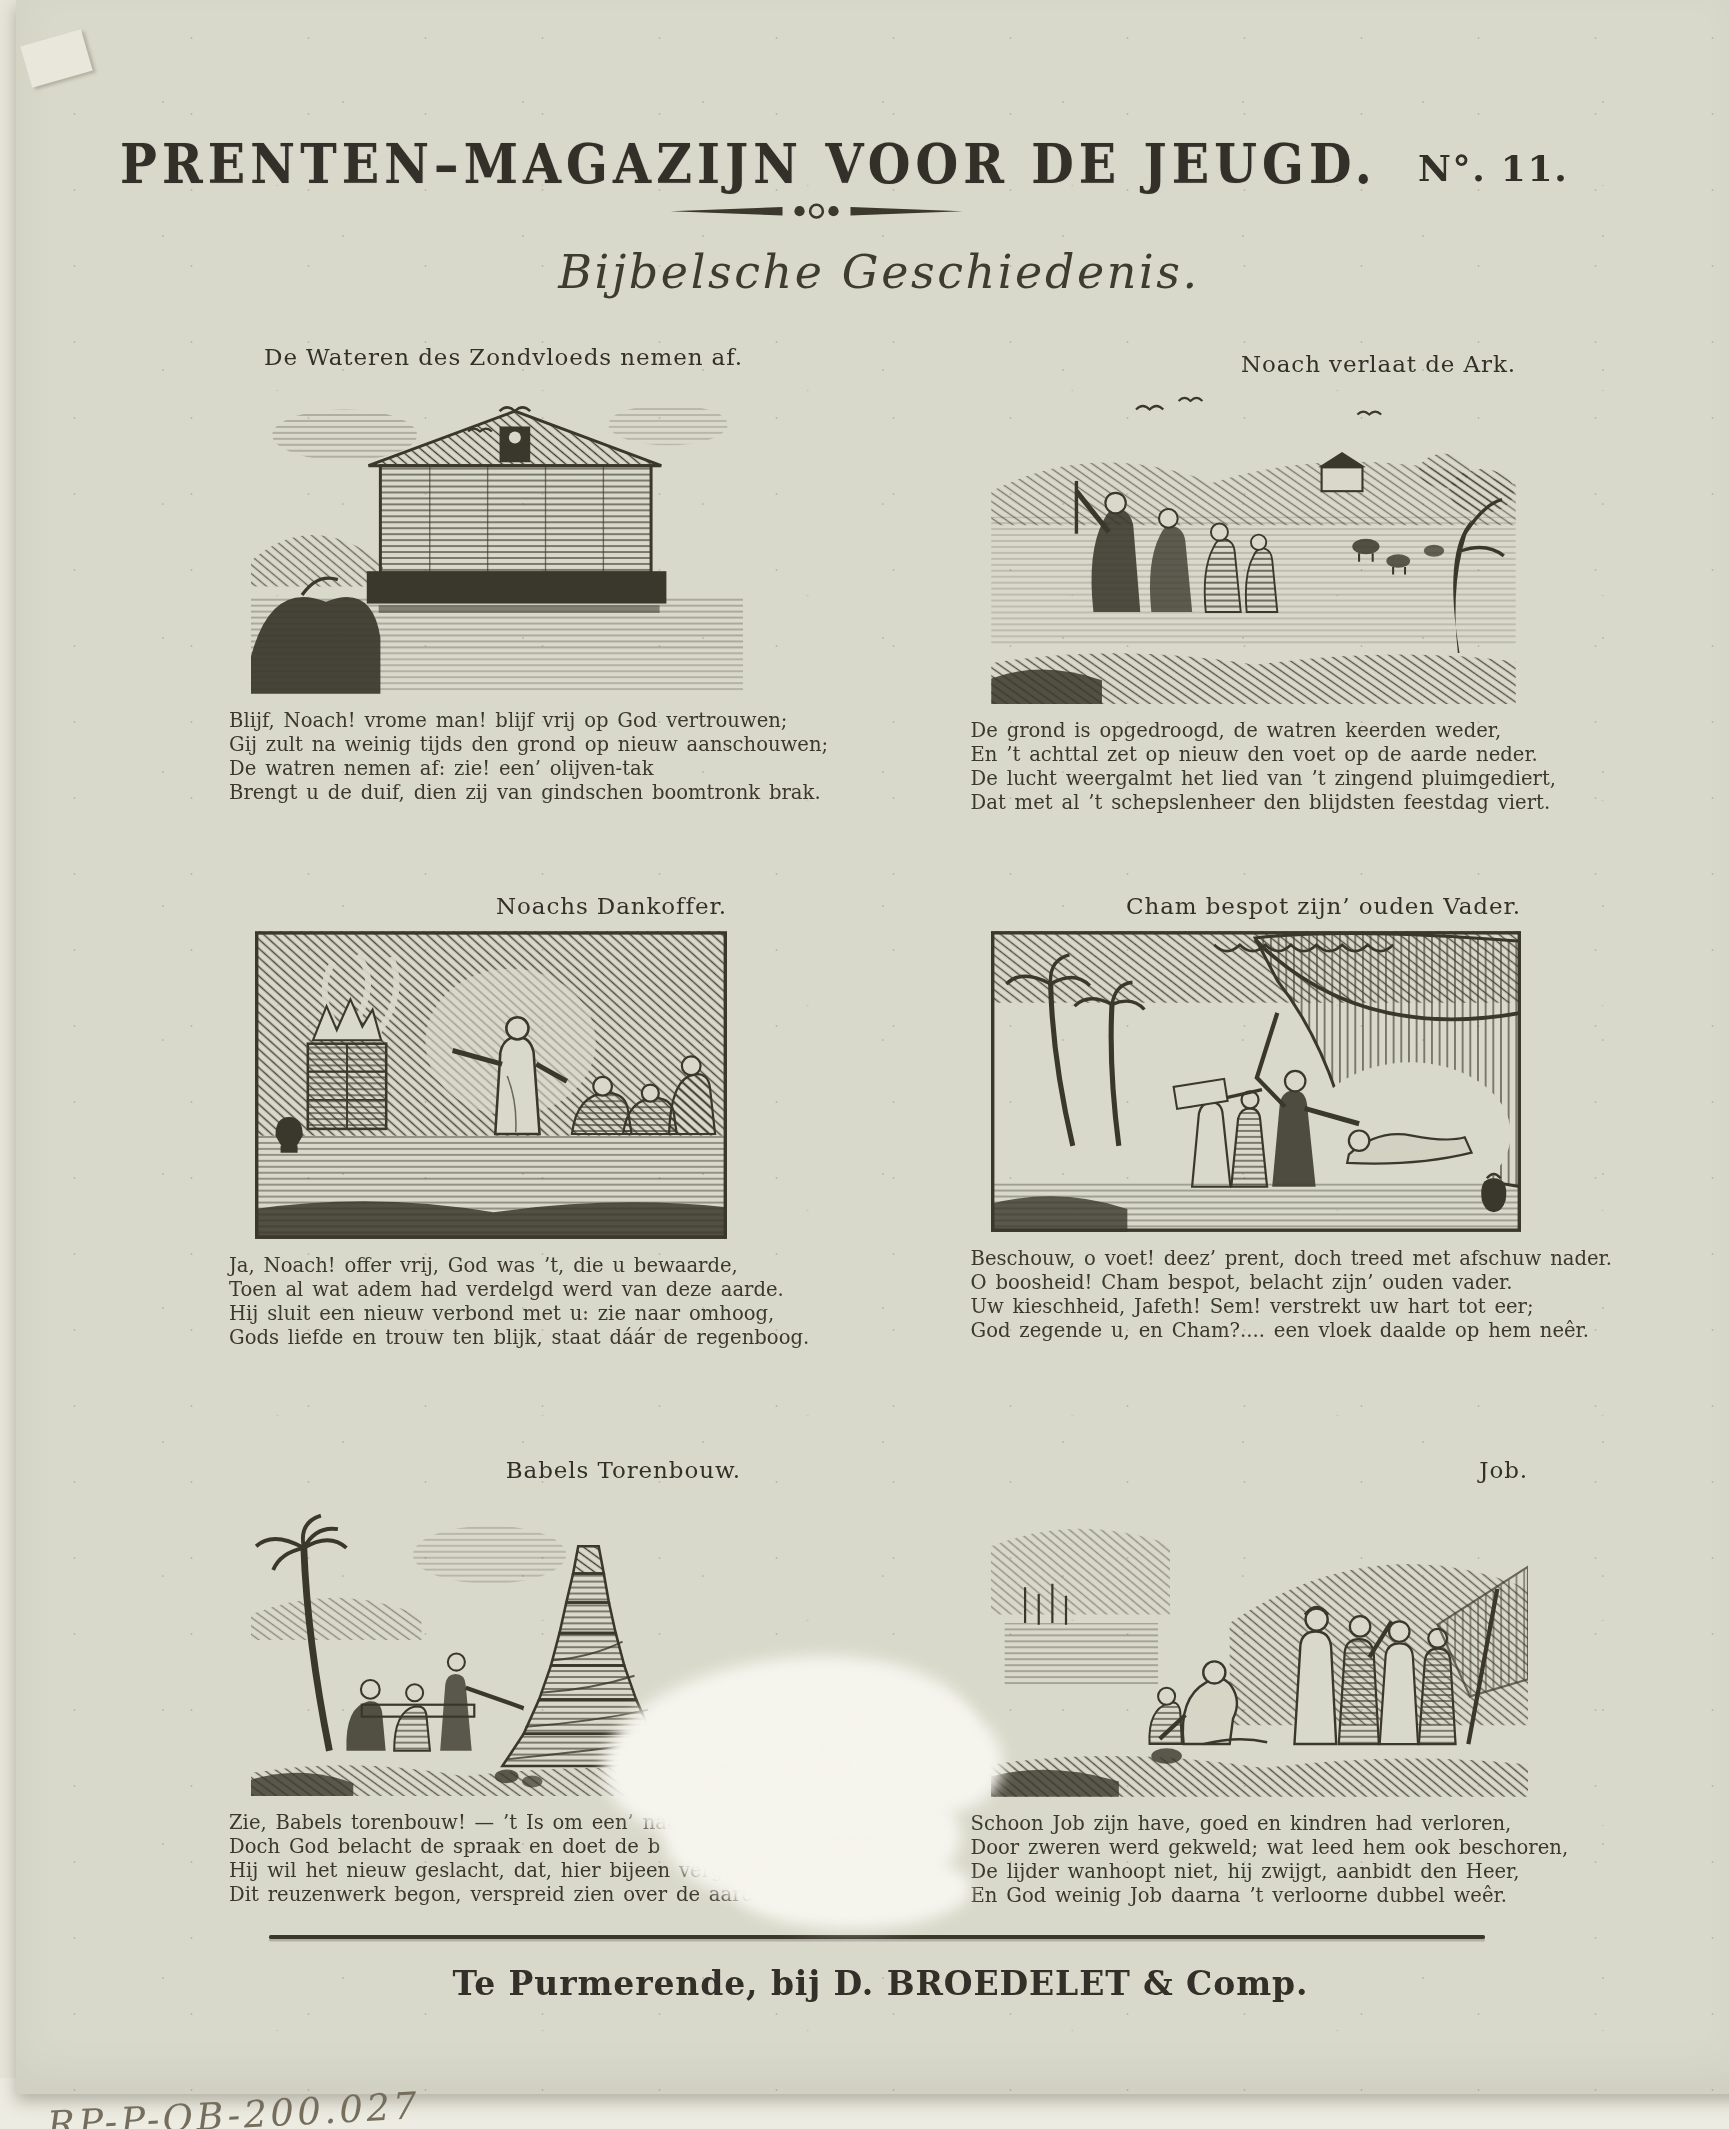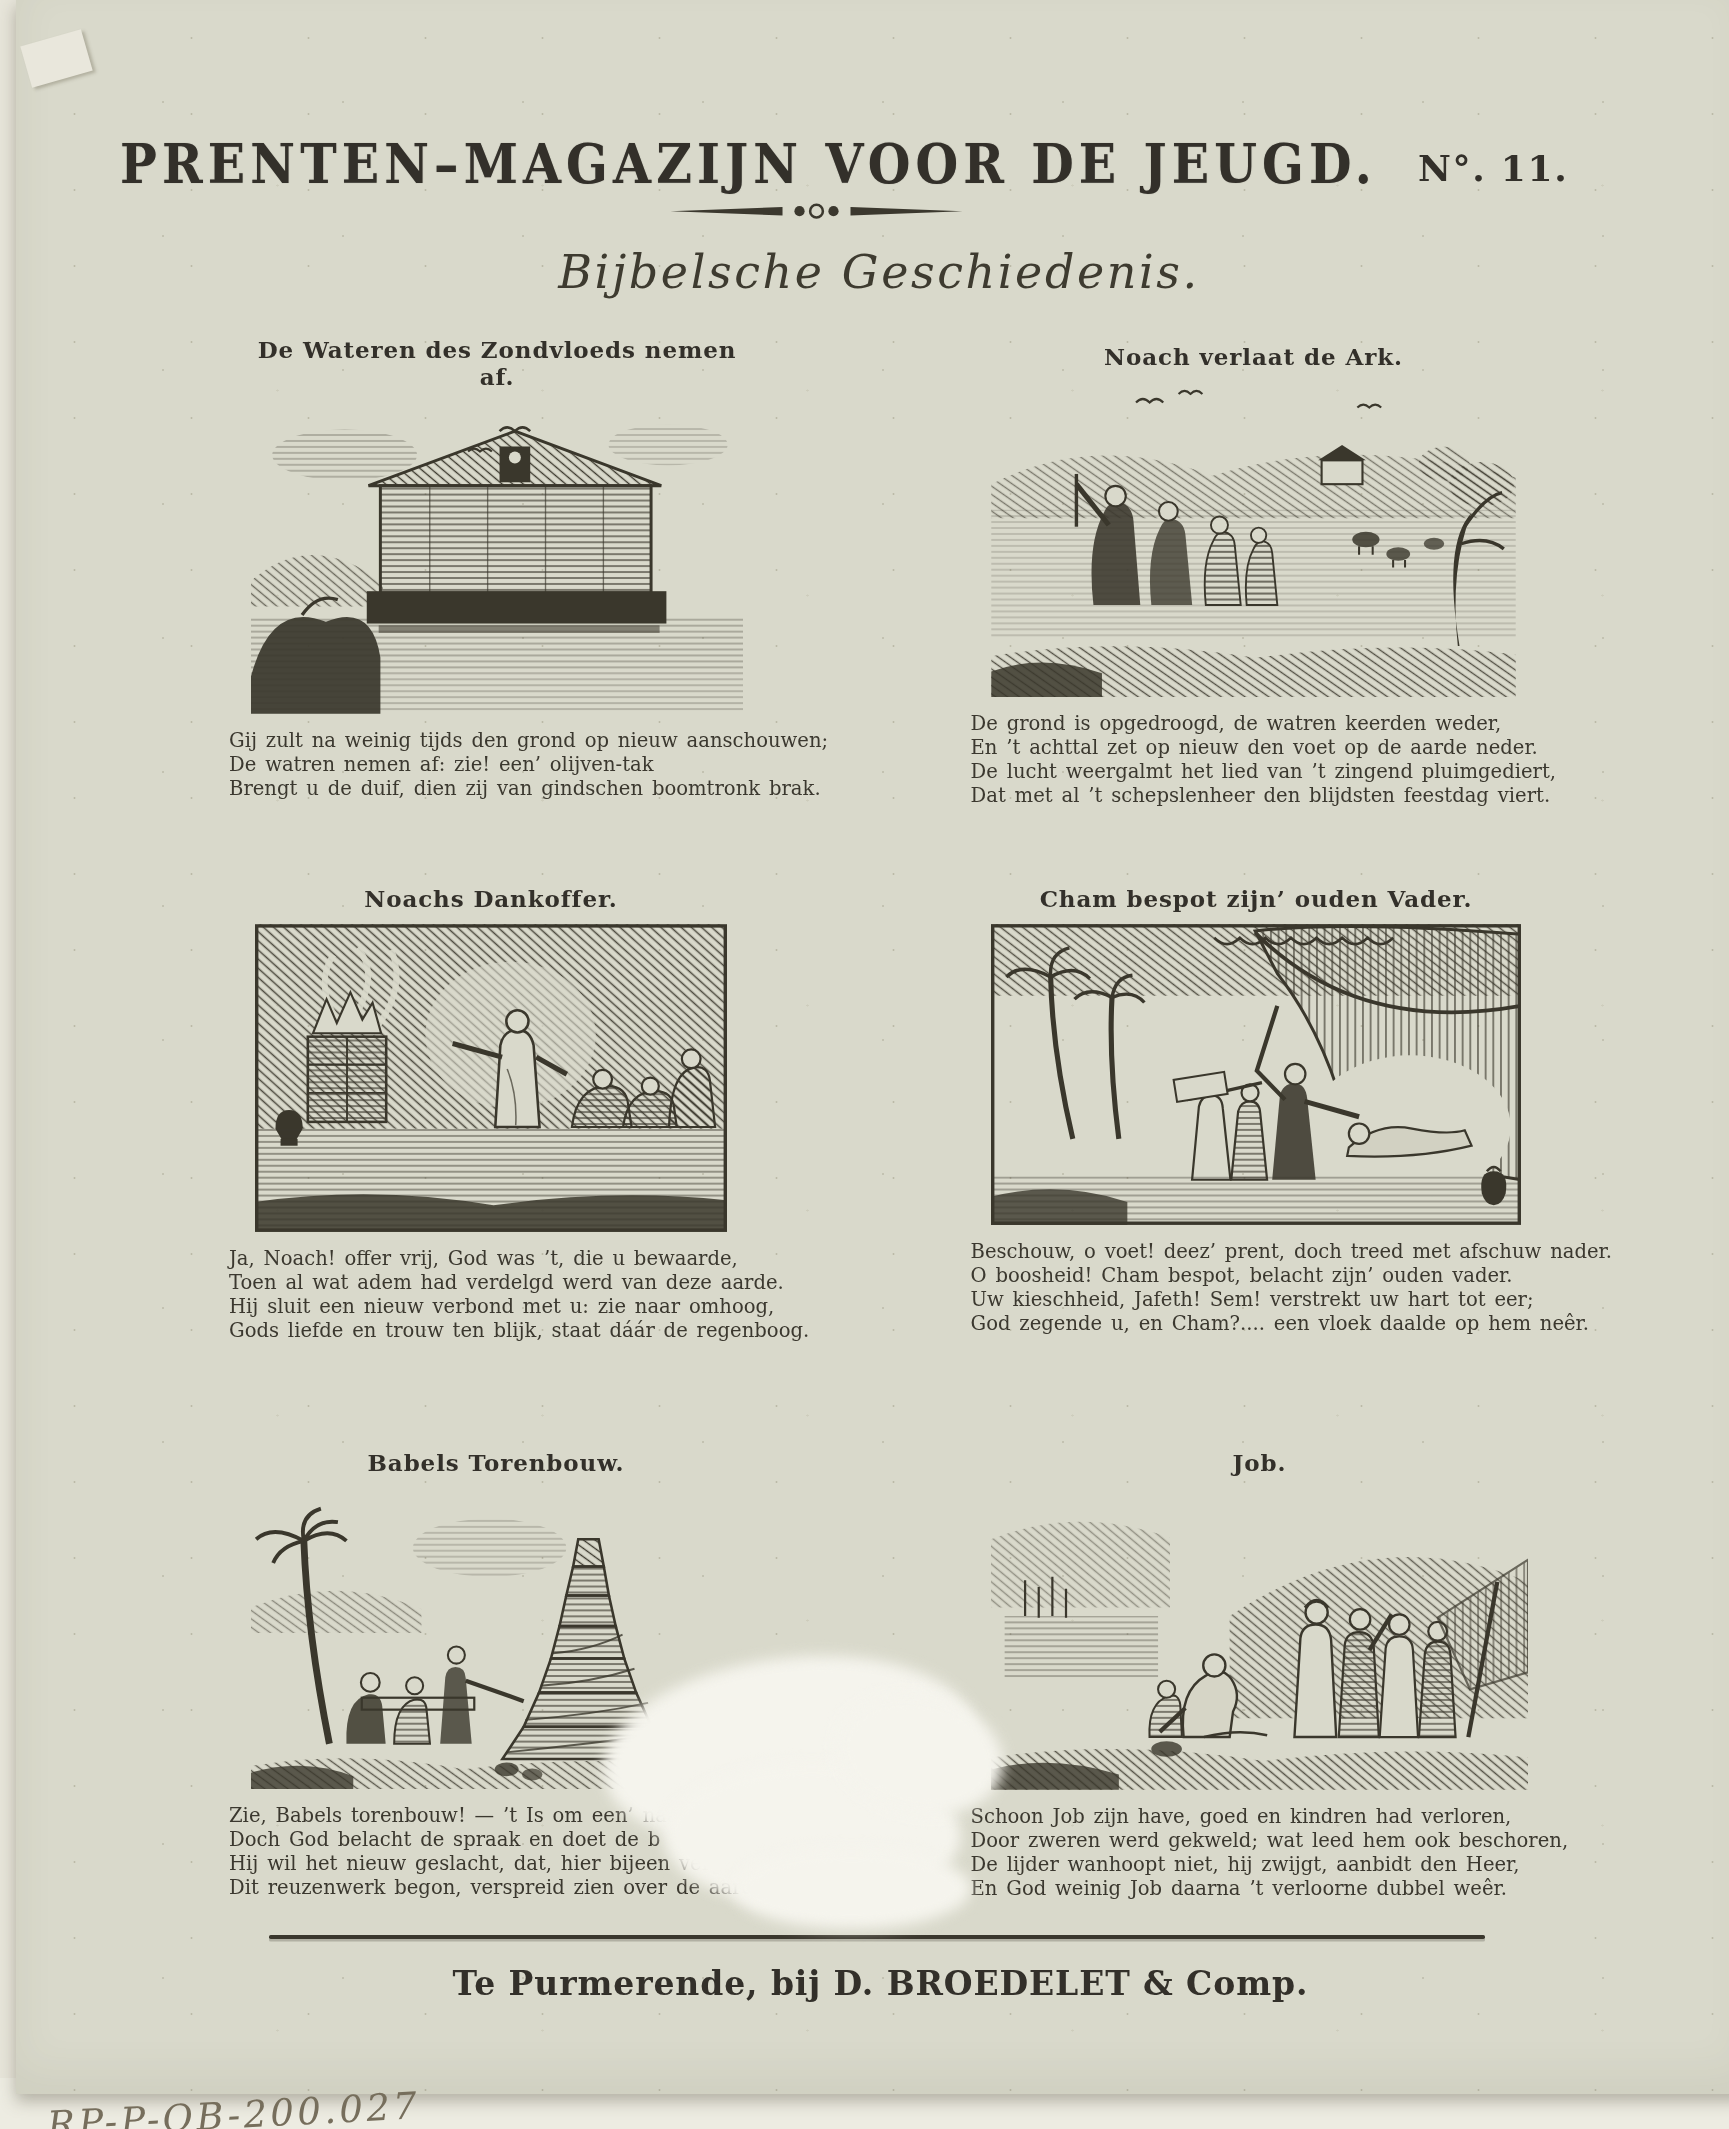--- a/index.html
+++ b/index.html
@@ -40,22 +40,22 @@
     font-size:36px;font-weight:bold;color:#33302a;letter-spacing:1.7px;
   }
   .divider{position:absolute;left:654px;top:201px;}
   .series-subtitle{
     position:absolute;left:0;top:245px;width:1704px;text-align:center;margin:0;
     font-size:46px;font-weight:normal;font-style:italic;
     color:#3e3b30;letter-spacing:2.6px;padding-left:11px;
   }
   .panel{position:absolute;}
   .panel-caption{
-    margin:4px 0 12px 0;text-align:center;
-    font-size:23px;font-weight:bold;color:#33302a;letter-spacing:0.9px;
+    margin:12px 0 12px 0;text-align:right;
+    font-size:23px;font-weight:normal;color:#33302a;letter-spacing:0.9px;
   }
   .illus{display:block;}
   .verse{margin-top:15.3px;font-size:19.6px;line-height:24px;color:#3b382f;word-spacing:2.6px;}
   .verse div{white-space:nowrap;}
   
   .p1{left:196px;top:332px;width:673px;}
   .p1 .panel-caption{width:492px;margin-left:39px;}
   .p1 .illus{margin-left:39px;}
   .p1 .verse{padding-left:17px;}
   .p2{left:946px;top:339px;width:707px;}
@@ -146,20 +146,21 @@
         <path d="M210 98 V224 M278 98 V224 M346 98 V224 M414 98 V224" stroke="#3a372c" stroke-width="1.6" opacity=".65"></path>
         <rect x="292" y="52" width="36" height="42" fill="#3a372c"></rect>
         <circle cx="310" cy="65" r="7" fill="#d9d9cb"></circle>
         <rect x="136" y="222" width="352" height="38" fill="#3a372c"></rect>
         <rect x="150" y="262" width="330" height="9" fill="#3a372c" opacity=".55"></rect>
         <path d="M0 322 Q24 232 88 258 Q142 236 152 300 L152 366 L0 366 Z" fill="#3a372c" opacity=".92"></path>
         <path d="M60 250 q18 -26 42 -18" stroke="#3a372c" stroke-width="4" fill="none"></path>
         <rect x="0" y="318" width="578" height="48" fill="url(#s1h)" opacity=".4"></rect>
       </svg>
       <div class="verse">
+        <div>Blijf, Noach! vrome man! blijf vrij op God vertrouwen;</div>
         <div>Gij zult na weinig tijds den grond op nieuw aanschouwen;</div>
         <div>De watren nemen af: zie! een’ olijven-tak</div>
         <div>Brengt u de duif, dien zij van gindschen boomtronk brak.</div>
       </div>
     </section>
 
     <section class="panel p2">
       <h3 class="panel-caption">Noach verlaat de Ark.</h3>
       <svg class="illus" width="525" height="315" viewBox="0 0 616 370" aria-label="woodcut-noah-leaving-the-ark">
         <defs>

